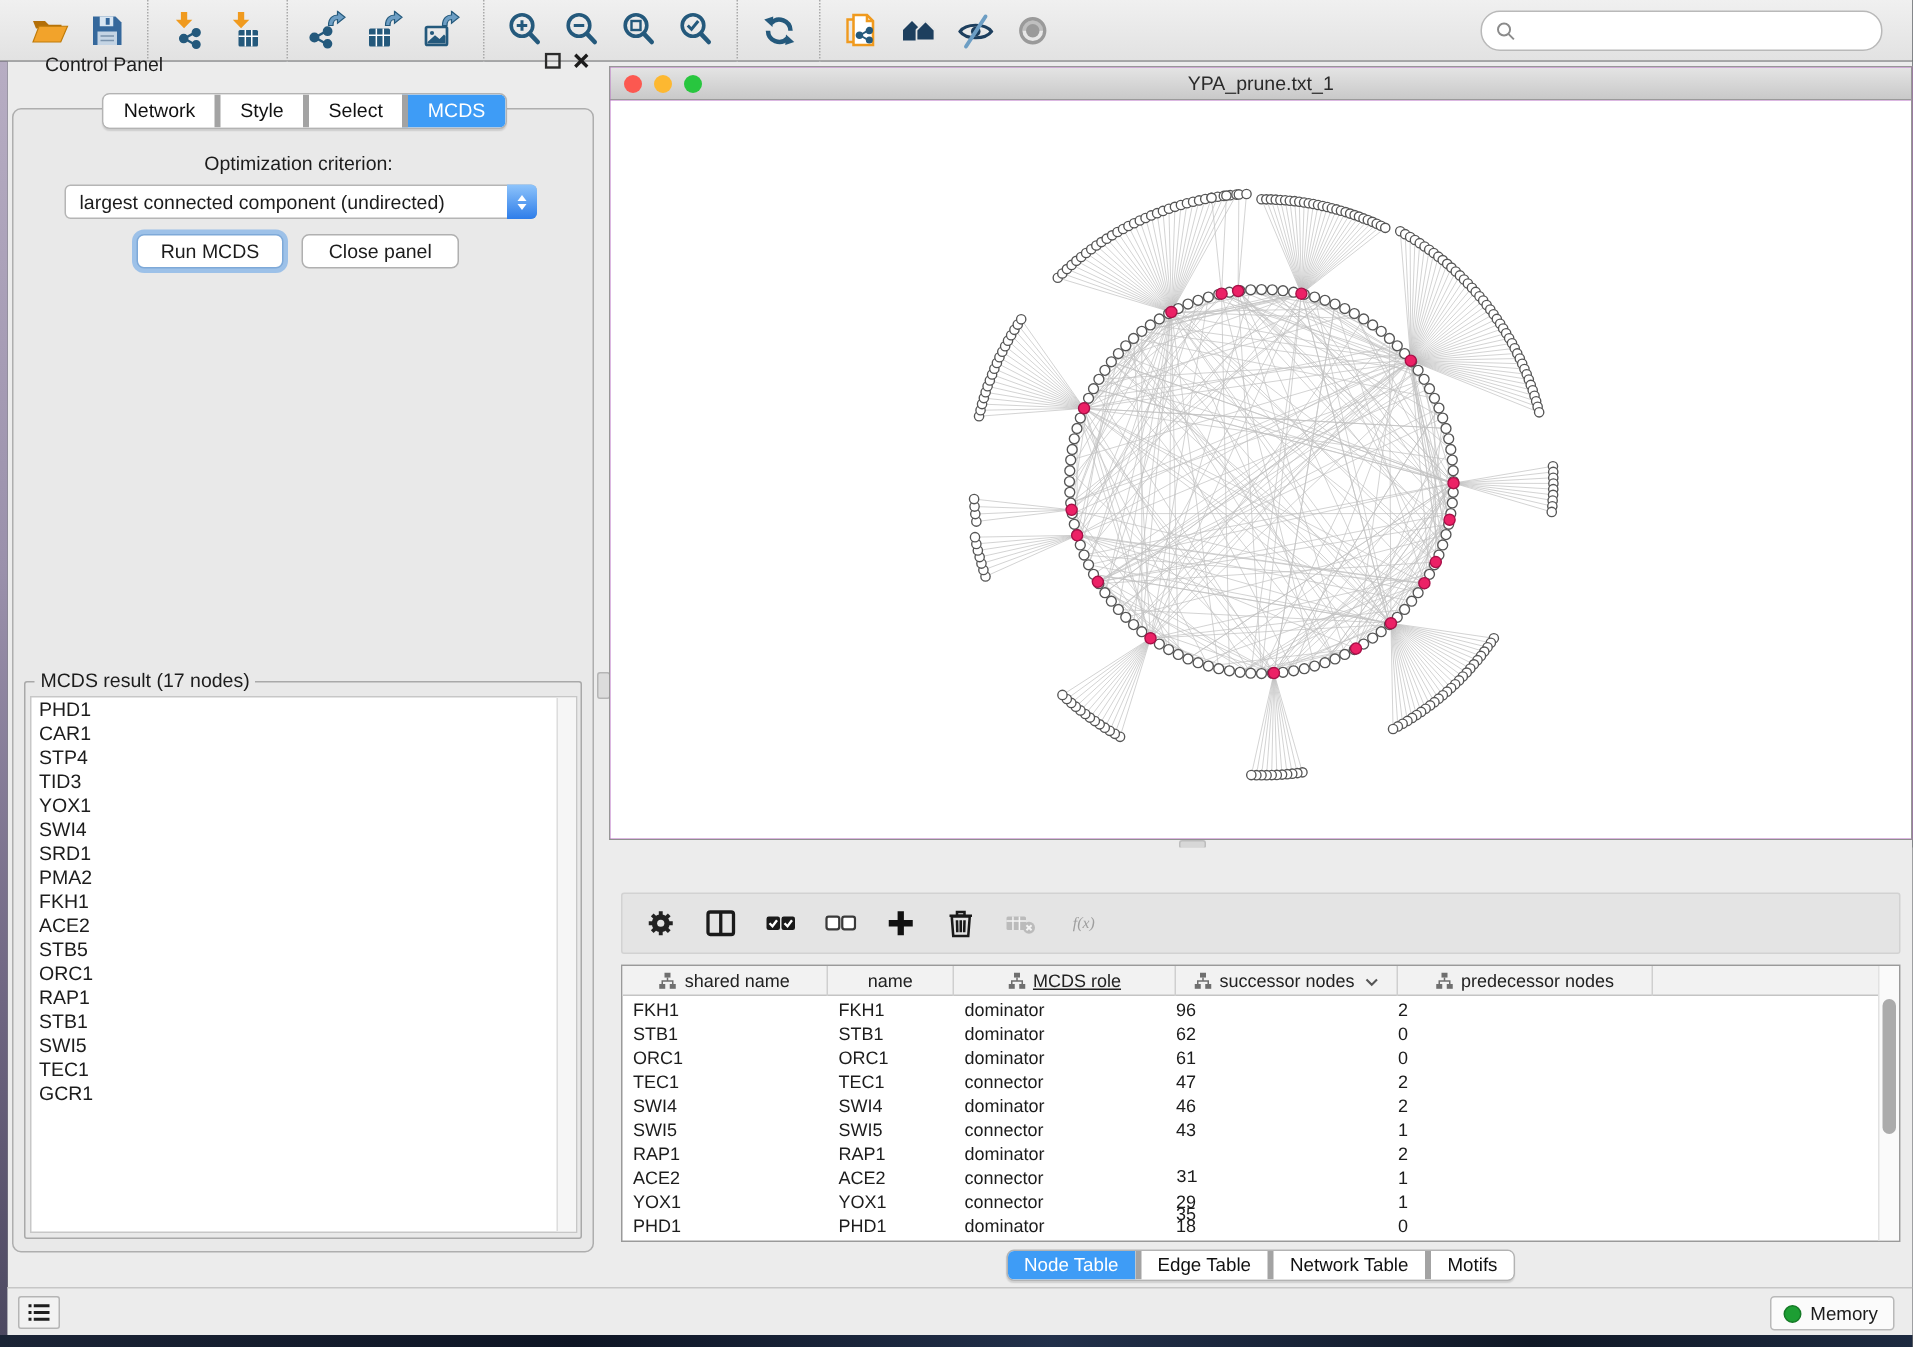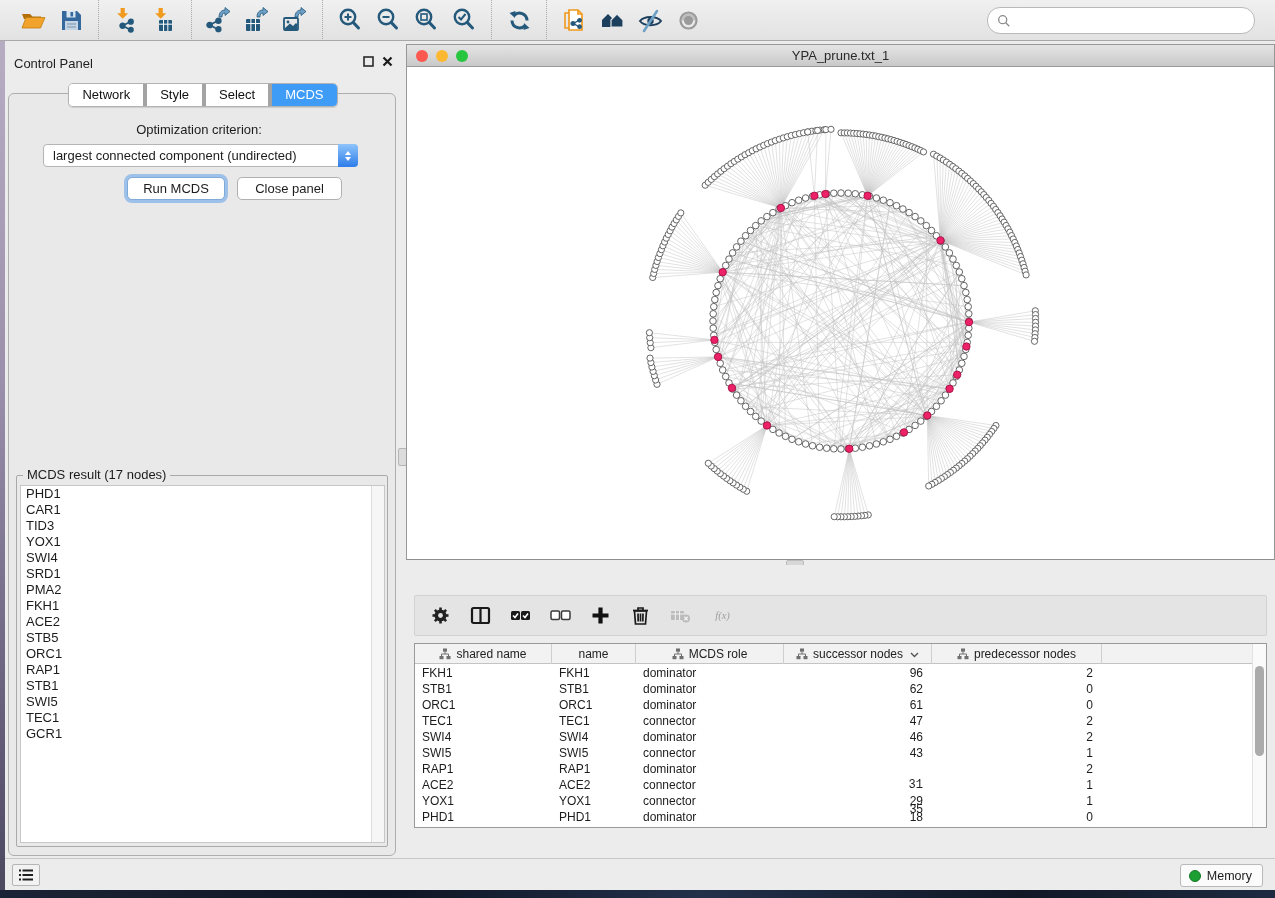--- a/index.html
+++ b/index.html
@@ -22,21 +22,21 @@
   .tb-btn { width:38px; height:32px; display:flex; align-items:center; justify-content:center; cursor:default; }
   .tb-btn svg { width:27px; height:27px; }
   #toolbar-search { position:absolute; right:20px; top:7px; width:268px; height:27px;
     background:#fff; border:1px solid #b9b9b9; border-radius:13px; display:flex; align-items:center; padding-left:9px; }
   #toolbar-search input { border:none; outline:none; flex:1; height:20px; font-size:13px; background:transparent; }
   #toolbar-search svg { width:14px; height:14px; margin-right:5px; }
 
   #app-body { position:absolute; left:5px; top:41px; width:1270px; height:849px; background:#ececec; }
 
   
-  #control-panel { position:absolute; left:5px; top:51px; width:396px; height:816px; }
+  #control-panel { position:absolute; left:5px; top:30px; width:396px; height:816px;padding-left:16px; }
   .panel-header { position:relative; height:24px; }
   .panel-title { position:absolute; left:9px; top:5px; font-size:13px; color:#1e1e1e; }
   .win-btns { position:absolute; right:8px; top:5px; display:flex; gap:8px; align-items:center; }
   .win-btn svg { width:11px; height:11px; display:block; }
   #cp-tabs-row { position:absolute; left:0; top:32px; width:396px; display:flex; justify-content:center; z-index:2; }
   .segmented { display:flex; background:#fff; border:1px solid #b3b3b3; border-radius:5px; overflow:hidden;
     box-shadow:0 1px 1px rgba(0,0,0,.12); }
   .seg { padding:3px 13px 4px; font-size:13px; background:#fff; color:#111; cursor:default; }
   .seg + .seg { border-left:4px solid #a3a3a3; }
   .seg.active { background:#3e9cf6; color:#fff; }
@@ -45,21 +45,21 @@
   #opt-label { position:absolute; left:0; top:71px; width:388px; text-align:center; font-size:13px; }
   #opt-select { position:absolute; left:38px; top:93px; width:315px; height:23px; background:#fff;
     border:1px solid #b5b5b5; border-radius:4px; display:flex; align-items:center; cursor:default; }
   #opt-select .sel-text { flex:1; padding-left:9px; font-size:13px; white-space:nowrap; }
   .stepper { width:20px; height:23px; margin:-1px -1px -1px 0; border-radius:0 4px 4px 0;
     background:linear-gradient(#8ec4fb,#2e7de9); display:flex; flex-direction:column; align-items:center; justify-content:center; gap:2px; }
   .stepper i { width:0; height:0; border-left:3.5px solid transparent; border-right:3.5px solid transparent; display:block; }
   .stepper .up { border-bottom:4px solid #fff; }
   .stepper .dn { border-top:4px solid #fff; }
   .mac-btn { position:absolute; height:23px; background:#fff; border:1px solid #b0b0b0; border-radius:5px;
-    font-size:13px; text-align:center; line-height:21px; cursor:default;margin-left:36px; }
+    font-size:13px; text-align:center; line-height:21px; cursor:default; }
   #run-btn { left:86px; top:126px; width:98px; box-shadow:0 0 0 3px rgba(106,166,232,.6); border-color:#7ea9d8; }
   #close-btn { left:196px; top:126px; width:105px; }
   #mcds-group { position:absolute; left:11px; top:424px; width:372px; height:372px;
     border:1px solid #a9a9a9; border-radius:2px; }
   #mcds-legend { position:absolute; left:6px; top:-9px; background:#e9e9e9; padding:0 4px; font-size:13px; }
   #mcds-list { position:absolute; left:3px; top:9px; width:365px; height:358px; background:#fff;
     border:1px solid #c7c7c7; overflow:hidden; }
   #mcds-scroll { position:absolute; right:0; top:0; width:13px; height:100%; background:#f6f6f6; border-left:1px solid #ddd; }
   .mcds-item { height:16px; line-height:16px; padding-left:5px; font-size:13px; }
 
@@ -90,21 +90,21 @@
     border:1px solid #9a9a9a; overflow:hidden; }
   #tp-header { position:absolute; left:0; top:0; height:20px; width:100%; background:#f2f2f2;
     border-bottom:1px solid #c4c4c4; display:flex; }
   .th { height:20px; display:flex; align-items:center; justify-content:center; gap:5px;
     border-right:1px solid #cfcfcf; font-size:12px; color:#222; cursor:default; }
   .th svg.treeicon { width:12px; height:12px; }
   .th svg.sort { width:9px; height:9px; margin-left:2px; }
   .tr { position:absolute; left:0; width:100%; height:16px; display:flex; }
   .td { height:16px; line-height:16px; font-size:12px; overflow:hidden; white-space:nowrap; }
   .td.l { padding-left:7px; text-align:left; }
-  .td.r { padding-right:9px; text-align:right; }
+  .td.r { padding-right:9px; }
   #tp-vscroll { position:absolute; right:0; top:0; width:14px; height:183px; background:#fafafa; border-left:1px solid #e2e2e2; }
   #tp-vscroll .thumb { position:absolute; left:2px; top:22px; width:9px; height:90px; background:#ababab; border-radius:5px; }
   #tp-tabs-row { position:absolute; left:0; top:268px; width:869px; display:flex; justify-content:center; }
   .segmented.small .seg { font-size:12.5px; padding:2px 11px 3px; }
 
   
   #status-bar { position:absolute; left:5px; top:858px; width:1270px; height:32px; background:#ececec;
     border-top:1px solid #c6c6c6; }
   #list-btn { position:absolute; left:7px; top:5px; width:28px; height:22px; background:#f2f2f2;
     border:1px solid #b5b5b5; border-radius:2px; display:flex; align-items:center; justify-content:center; }
@@ -323,20 +323,21 @@
         </span>
     </div>
     <div id="opt-label">Optimization criterion:</div>
     <div class="mac-btn" id="run-btn">Run MCDS</div>
     <div class="mac-btn" id="close-btn">Close panel</div>
     <div id="mcds-group">
       <span id="mcds-legend">MCDS result (17 nodes)</span>
       <div id="mcds-list">
         <div class="mcds-item">PHD1</div>
           <div class="mcds-item">CAR1</div>
+          <div class="mcds-item">STP4</div>
           <div class="mcds-item">TID3</div>
           <div class="mcds-item">YOX1</div>
           <div class="mcds-item">SWI4</div>
           <div class="mcds-item">SRD1</div>
           <div class="mcds-item">PMA2</div>
           <div class="mcds-item">FKH1</div>
           <div class="mcds-item">ACE2</div>
           <div class="mcds-item">STB5</div>
           <div class="mcds-item">ORC1</div>
           <div class="mcds-item">RAP1</div>
@@ -1255,21 +1256,21 @@
                 <rect x="0.5" y="8" width="4" height="3.2"></rect>
                 <rect x="7.5" y="8" width="4" height="3.2"></rect>
               </g>
               <path d="M6 3.7 V6 M2.5 8 V6 H9.5 V8" fill="none" stroke="#6f6f6f"></path>
             </svg>
             <span>shared name</span>
           </div>
           <div class="th" style="width: 84px;">
             <span>name</span>
           </div>
-          <div class="th" style="width: 148px;">
+          <div class="th" style="width: 148px; text-decoration: underline;">
             <svg viewBox="0 0 12 12" class="treeicon">
               <g fill="#6f6f6f">
                 <rect x="4" y="0.5" width="4" height="3.2"></rect>
                 <rect x="0.5" y="8" width="4" height="3.2"></rect>
                 <rect x="7.5" y="8" width="4" height="3.2"></rect>
               </g>
               <path d="M6 3.7 V6 M2.5 8 V6 H9.5 V8" fill="none" stroke="#6f6f6f"></path>
             </svg>
             <span>MCDS role</span>
           </div>
@@ -1368,20 +1369,28 @@
             <div class="td l" style="width: 84px;">PHD1</div>
             <div class="td l" style="width: 148px;">dominator</div>
             <div class="td r" style="width: 148px;">18</div>
             <div class="td r" style="width: 170px;">0</div>
           </div>
         </div>
       <div id="tp-vscroll">
           <div class="thumb"></div>
         </div>
     </div>
+    <div id="tp-tabs-row">
+        <div class="segmented small" id="tp-tabs">
+          <span class="seg active">Node Table</span>
+          <span class="seg">Edge Table</span>
+          <span class="seg">Network Table</span>
+          <span class="seg">Motifs</span>
+        </div>
+      </div>
   </div>
 
   <div id="status-bar">
     <div id="list-btn">
       <svg viewBox="0 0 16 14">
         <g fill="#1e1e1e">
             <rect x="1" y="1.5" width="2" height="2"></rect>
             <rect x="4.5" y="1.5" width="10.5" height="2"></rect>
             <rect x="1" y="6" width="2" height="2"></rect>
             <rect x="4.5" y="6" width="10.5" height="2"></rect>

